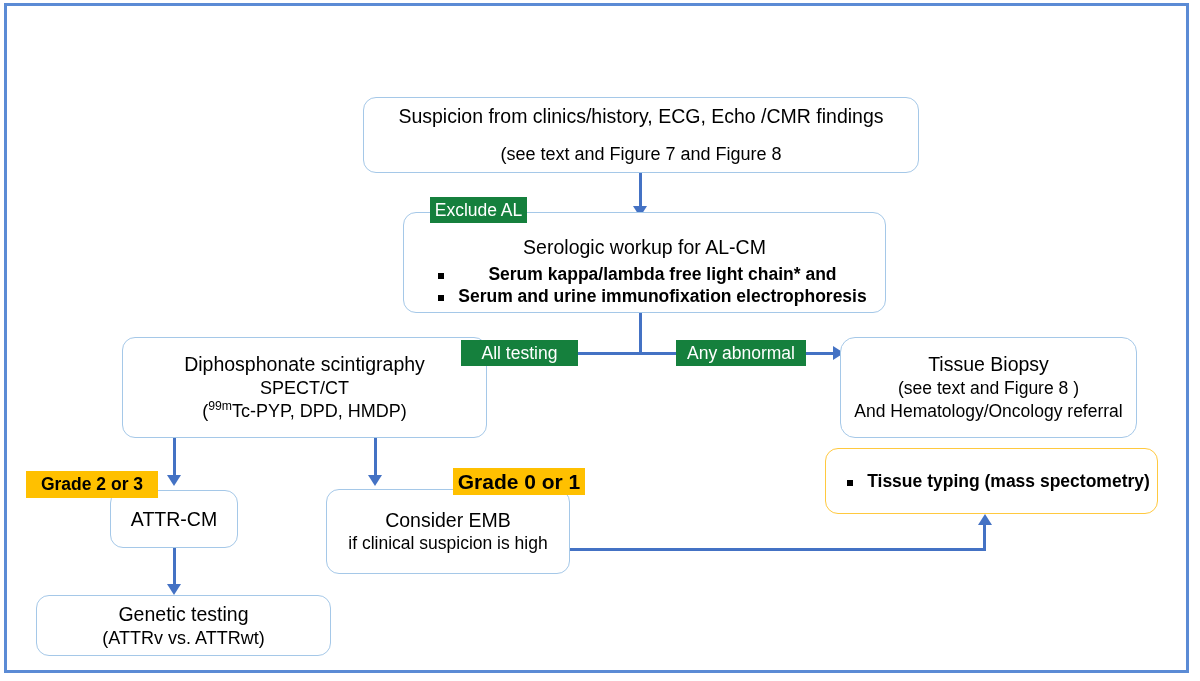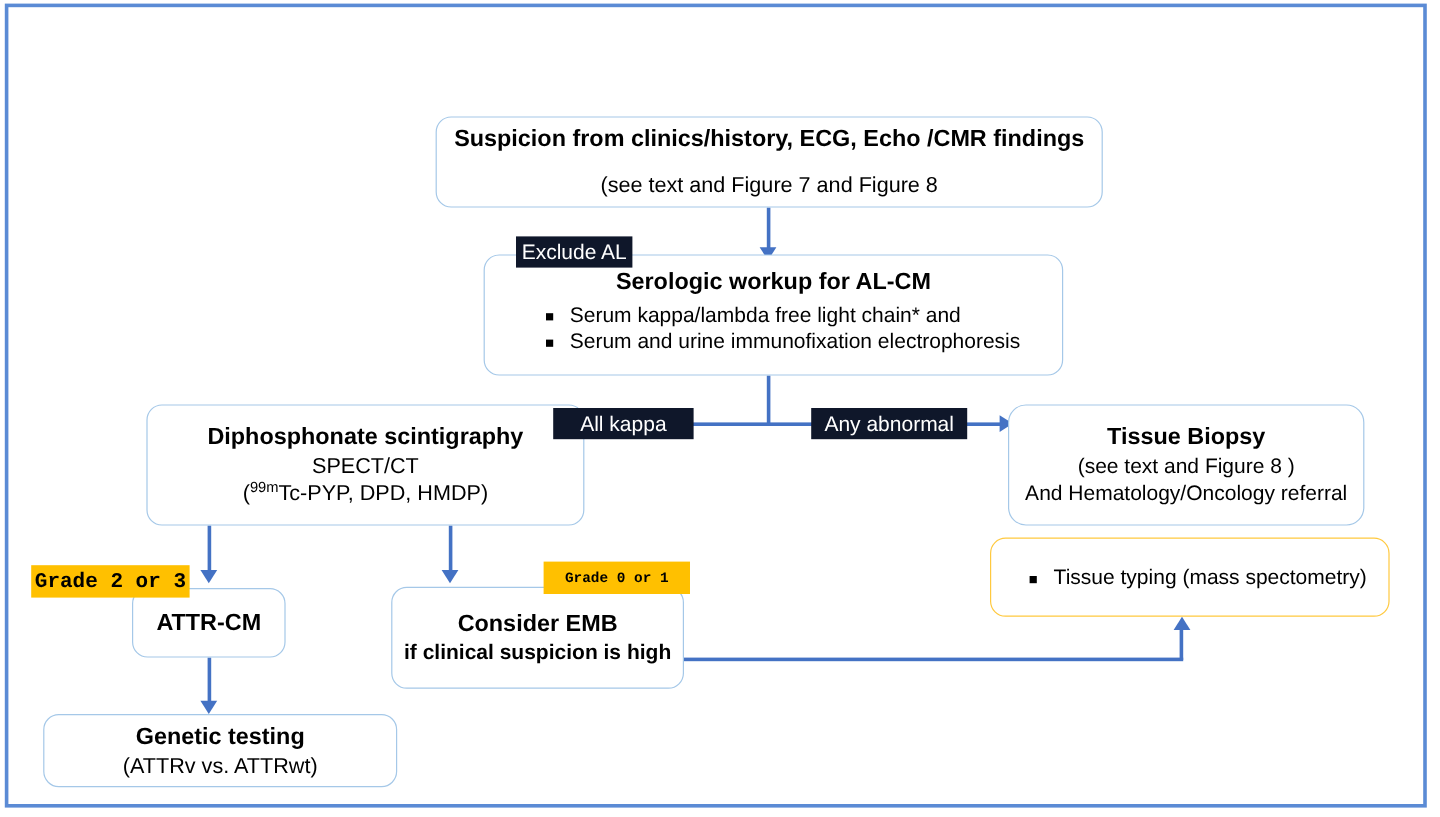--- a/index.html
+++ b/index.html
@@ -38,35 +38,36 @@
     align-items: center;
     justify-content: center;
     text-align: center;
     color: #000000;
     z-index: 5;
   }
   .node.yellow-node {
     border: 1.8px solid #FFC93F;
   }
   .node .title {
-    font-weight: bold;
+    font-weight: normal;
     color: #000000;
   }
   .node .sub {
     font-weight: normal;
     color: #000000;
   }
 
   
   .bullets {
     display: block;
-    text-align: left;
+    text-align: center;
     margin: 0;
     padding: 0;
     list-style: none;
+    font-weight: bold;
   }
   .bullets li {
     position: relative;
     padding-left: 22px;
     margin: 1px 0;
     white-space: nowrap;
   }
   .bullets li::before {
     content: "";
     position: absolute;
@@ -81,29 +82,28 @@
   .chip {
     position: absolute;
     box-sizing: border-box;
     display: flex;
     align-items: center;
     justify-content: center;
     z-index: 20;
     white-space: nowrap;
   }
   .chip.blue {
-    background: #0f172a;
+    background: #15803d;
     color: #ffffff;
     font-weight: normal;
   }
   .chip.amber {
     background: #FFC000;
     color: #000000;
     font-weight: bold;
-    font-family: Liberation Mono, monospace;
   }
 
   
   .conn {
     position: absolute;
     background: #4472C4;
     z-index: 2;
   }
   .arrow-down {
     position: absolute;
@@ -175,38 +175,38 @@
 
   <div class="node" style="left:363px; top:97px; width:556px; height:76px;">
     <div class="title" style="font-size:19.5px;">Suspicion from clinics/history, ECG, Echo /CMR findings</div>
     <div class="sub" style="font-size:18px; margin-top:16px;">(see text and Figure 7 and Figure 8</div>
   </div>
 
   <div class="chip blue" style="left:430px; top:197px; width:97px; height:26px; font-size:17.5px;">
     <span>Exclude AL</span>
   </div>
 
-  <div class="node" style="left:403px; top:212px; width:483px; height:101px; justify-content:flex-start; padding-top:11px;">
+  <div class="node" style="left:403px; top:212px; width:483px; height:101px; justify-content:flex-start; padding-top:23px;">
     <div class="title" style="font-size:19.5px;">Serologic workup for AL-CM</div>
     <ul class="bullets" style="font-size:17.5px; margin-top:4px; margin-left:14px;">
       <li>Serum kappa/lambda free light chain* and</li>
       <li>Serum and urine immunofixation electrophoresis</li>
     </ul>
   </div>
 
   <div class="node" style="left:122px; top:337px; width:365px; height:101px;">
     <div class="title" style="font-size:19.5px;">Diphosphonate scintigraphy</div>
     <div class="sub" style="font-size:18px; margin-top:2px;">SPECT/CT</div>
     <div class="sub" style="font-size:18px; margin-top:2px;">
       <span>(</span><sup class="sup">99m</sup><span>Tc-PYP, DPD, HMDP)</span>
     </div>
   </div>
 
   <div class="chip blue" style="left:461px; top:340px; width:117px; height:26px; font-size:17.5px;">
-    <span>All kappa</span>
+    <span>All testing</span>
   </div>
 
   <div class="chip blue" style="left:676px; top:340px; width:130px; height:26px; font-size:17.5px;">
     <span>Any abnormal</span>
   </div>
 
   <div class="node" style="left:840px; top:337px; width:297px; height:101px;border-radius:15px;">
     <div class="title" style="font-size:19.5px;">Tissue Biopsy</div>
     <div class="sub" style="font-size:17.5px; margin-top:2px;">(see text and Figure 8 )</div>
     <div class="sub" style="font-size:17.5px; margin-top:2px;text-align:right;">And Hematology/Oncology referral</div>
@@ -219,21 +219,21 @@
   </div>
 
   <div class="chip amber" style="left:26px; top:471px; width:132px; height:27px; font-size:17.5px;">
     <span>Grade 2 or 3</span>
   </div>
 
   <div class="node" style="left:110px; top:490px; width:128px; height:58px;">
     <div class="title" style="font-size:19.5px;">ATTR-CM</div>
   </div>
 
-  <div class="chip amber" style="left:453px; top:468px; width:122px; height:27px; font-size:12px;">
+  <div class="chip amber" style="left:453px; top:468px; width:132px; height:27px; font-size:21px;">
     <span>Grade 0 or 1</span>
   </div>
 
   <div class="node" style="left:326px; top:489px; width:244px; height:85px;">
     <div class="title" style="font-size:19.5px;">Consider EMB</div>
     <div class="title" style="font-size:17.5px; margin-top:1px;">if clinical suspicion is high</div>
   </div>
 
   <div class="node" style="left:36px; top:595px; width:295px; height:61px;">
     <div class="title" style="font-size:19.5px;">Genetic testing</div>

